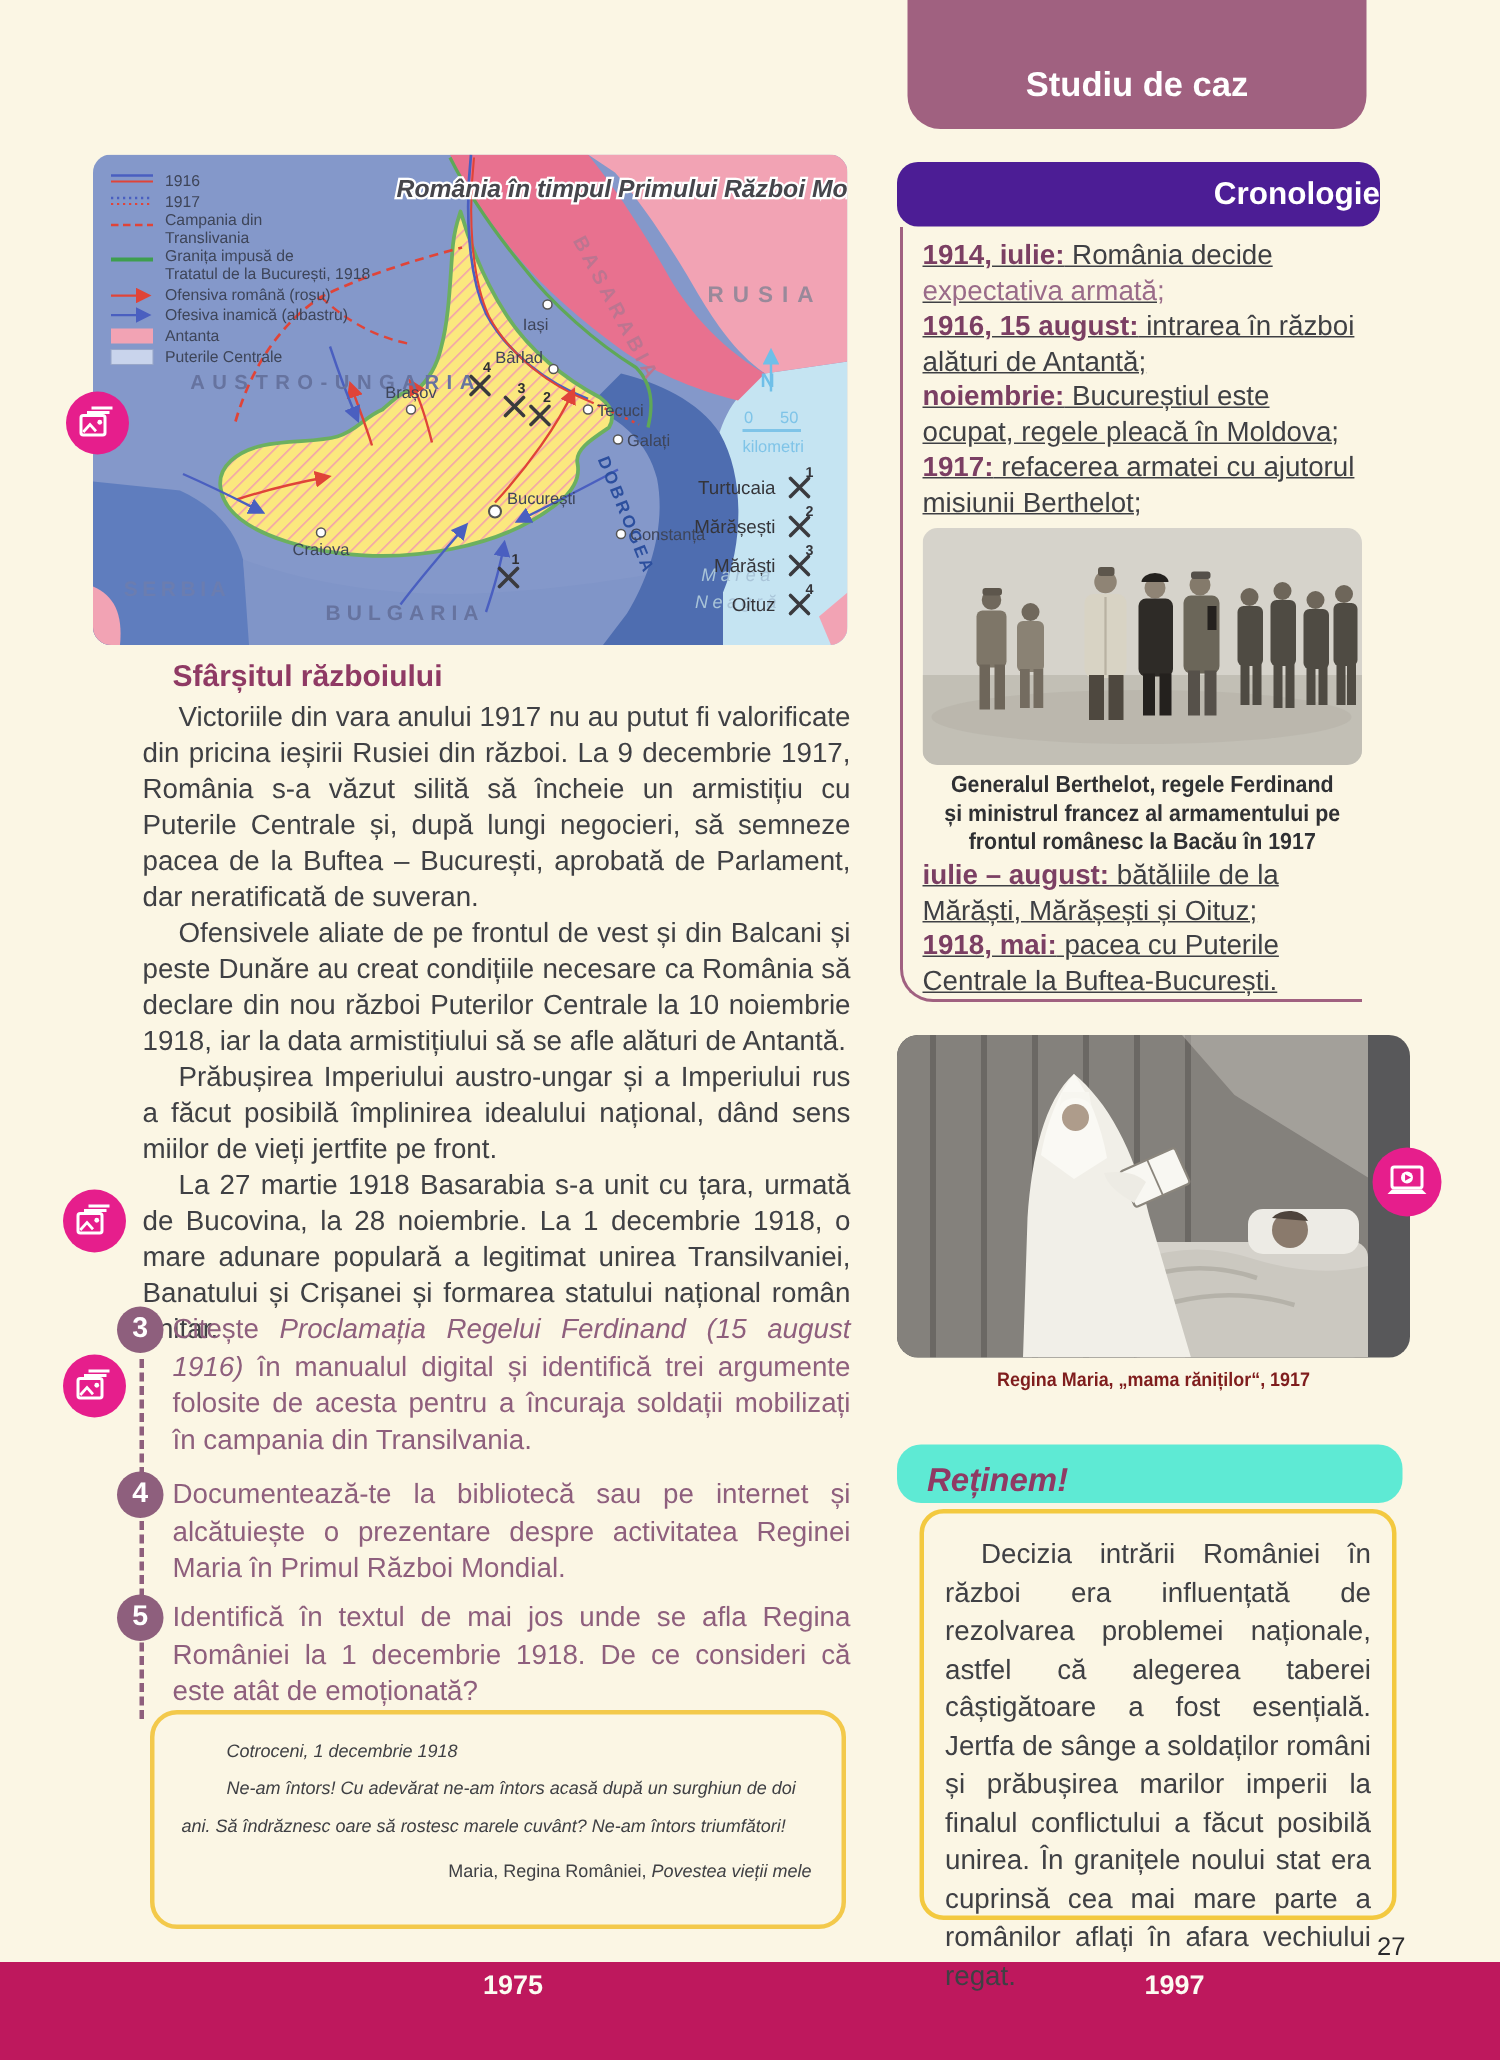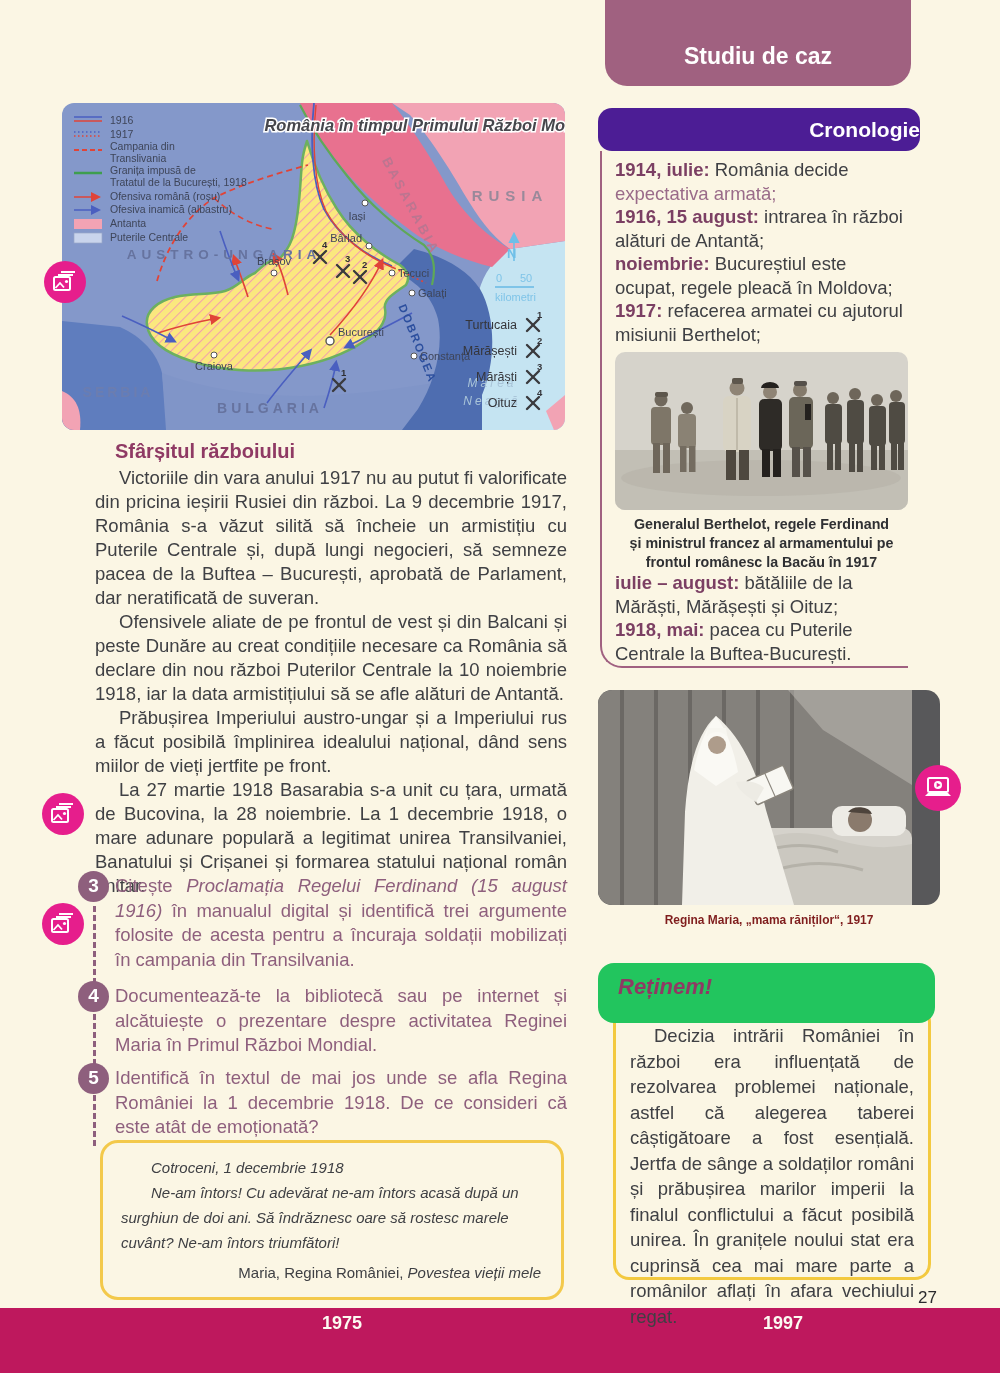--- a/index.html
+++ b/index.html
@@ -38,53 +38,53 @@
     color:#8E5F7D; font-size:18.5px; line-height:24.5px; text-align: justify; }
   .exnum { position:absolute; left:-37px; top:-3px; width:31px; height:31px;
     border-radius:50%; background:#8E5F7D; color:#fff; font-size:19px; font-weight:bold;
     display:flex; align-items:center; justify-content:center; z-index:3; }
   .dash-line { left:93px; top:906px; height:240px; width:0;
     border-left:3px dashed #8E5F7D; z-index:1; }
 
   
   .quote { left:100px; top:1140px; width:464px; min-height:146px;
     border:3px solid #F3C94B; border-radius:18px; padding:12px 20px 12px 18px;
-    font-size:15px; font-style:italic; color:#3F4044; line-height:25px; }
+    font-size:12px; font-style:italic; color:#3F4044; line-height:25px; }
   .quote .ind { text-indent:30px; }
   .quote .attr { text-align:right; font-style:normal; margin-top:5px; }
   .quote .attr .btitle { font-style:italic; }
 
   
   .crono-head { left:598px; top:108px; width:322px; height:43px;
     background:#4c1d95; border-radius:14px; color:#fff; font-size:21px; font-weight:bold;
     line-height:43px; padding-left:36px; z-index:2;text-align:right; }
   .crono-body { left:600px; top:151px; width:308px; height:517px;
     border-left:2.5px solid #A06180; border-bottom:2.5px solid #A06180;
     border-bottom-left-radius:22px; padding:7px 0 0 13px;
-    font-size:18.5px; line-height:23.5px; color:#3F4044; }
+    font-size:18.5px; line-height:23.5px; color:#3F4044;text-decoration:underline; }
   .cdate { color:#7B3F63; font-weight:bold; }
   .chl { color:#9A6B89; }
   .photo1 { width:293px; height:158px; border-radius:10px; overflow:hidden; margin:6px 0 4px 0; }
   .cap { text-align:center; color:#2F3033; font-weight:bold; font-size:15.5px; line-height:19px; }
   .cond { display:inline-block; transform:scaleX(0.92); transform-origin:center; width:100%; }
 
   
   .photo2-wrap { left:598px; top:690px; width:342px; height:215px;
     background:#58585A; border-radius:14px; overflow:hidden; }
   .cap2 { left:598px; top:912px; width:342px; text-align:center;
     color:#7f1d1d; font-weight:bold; font-size:13px; }
 
   
   .picon { border-radius:50%; background:#E61E8C; display:flex;
     align-items:center; justify-content:center; z-index:4; }
   .picon svg { display:block; }
 
   
-  .ret-head { left:598px; top:963px; width:337px; height:60px;
-    background:#22c55e; border-radius:16px; color:#8F3A64;
+  .ret-head { left:598px; top:963px; width:337px; height:39px;
+    background:#5eead4; border-radius:16px; color:#8F3A64;
     font-size:22px; font-weight:bold; font-style:italic;
     line-height:47px; padding-left:20px; z-index:2; }
   .ret-body { left:613px; top:1006px; width:318px; height:274px;
     border:3px solid #F3C93F; border-radius:16px; background:#FBF6E4;
     padding:14px 14px 0 14px; font-size:18.5px; line-height:25.5px;
     color:#3F4044; text-align:justify; text-indent:24px; z-index:1; }
 
   
   .pagenum { left:918px; top:1288px; font-size:17px; color:#2B2B2E; }
   .bottom-bar { left:0; top:1308px; width:1000px; height:65px; background:#be185d; }

